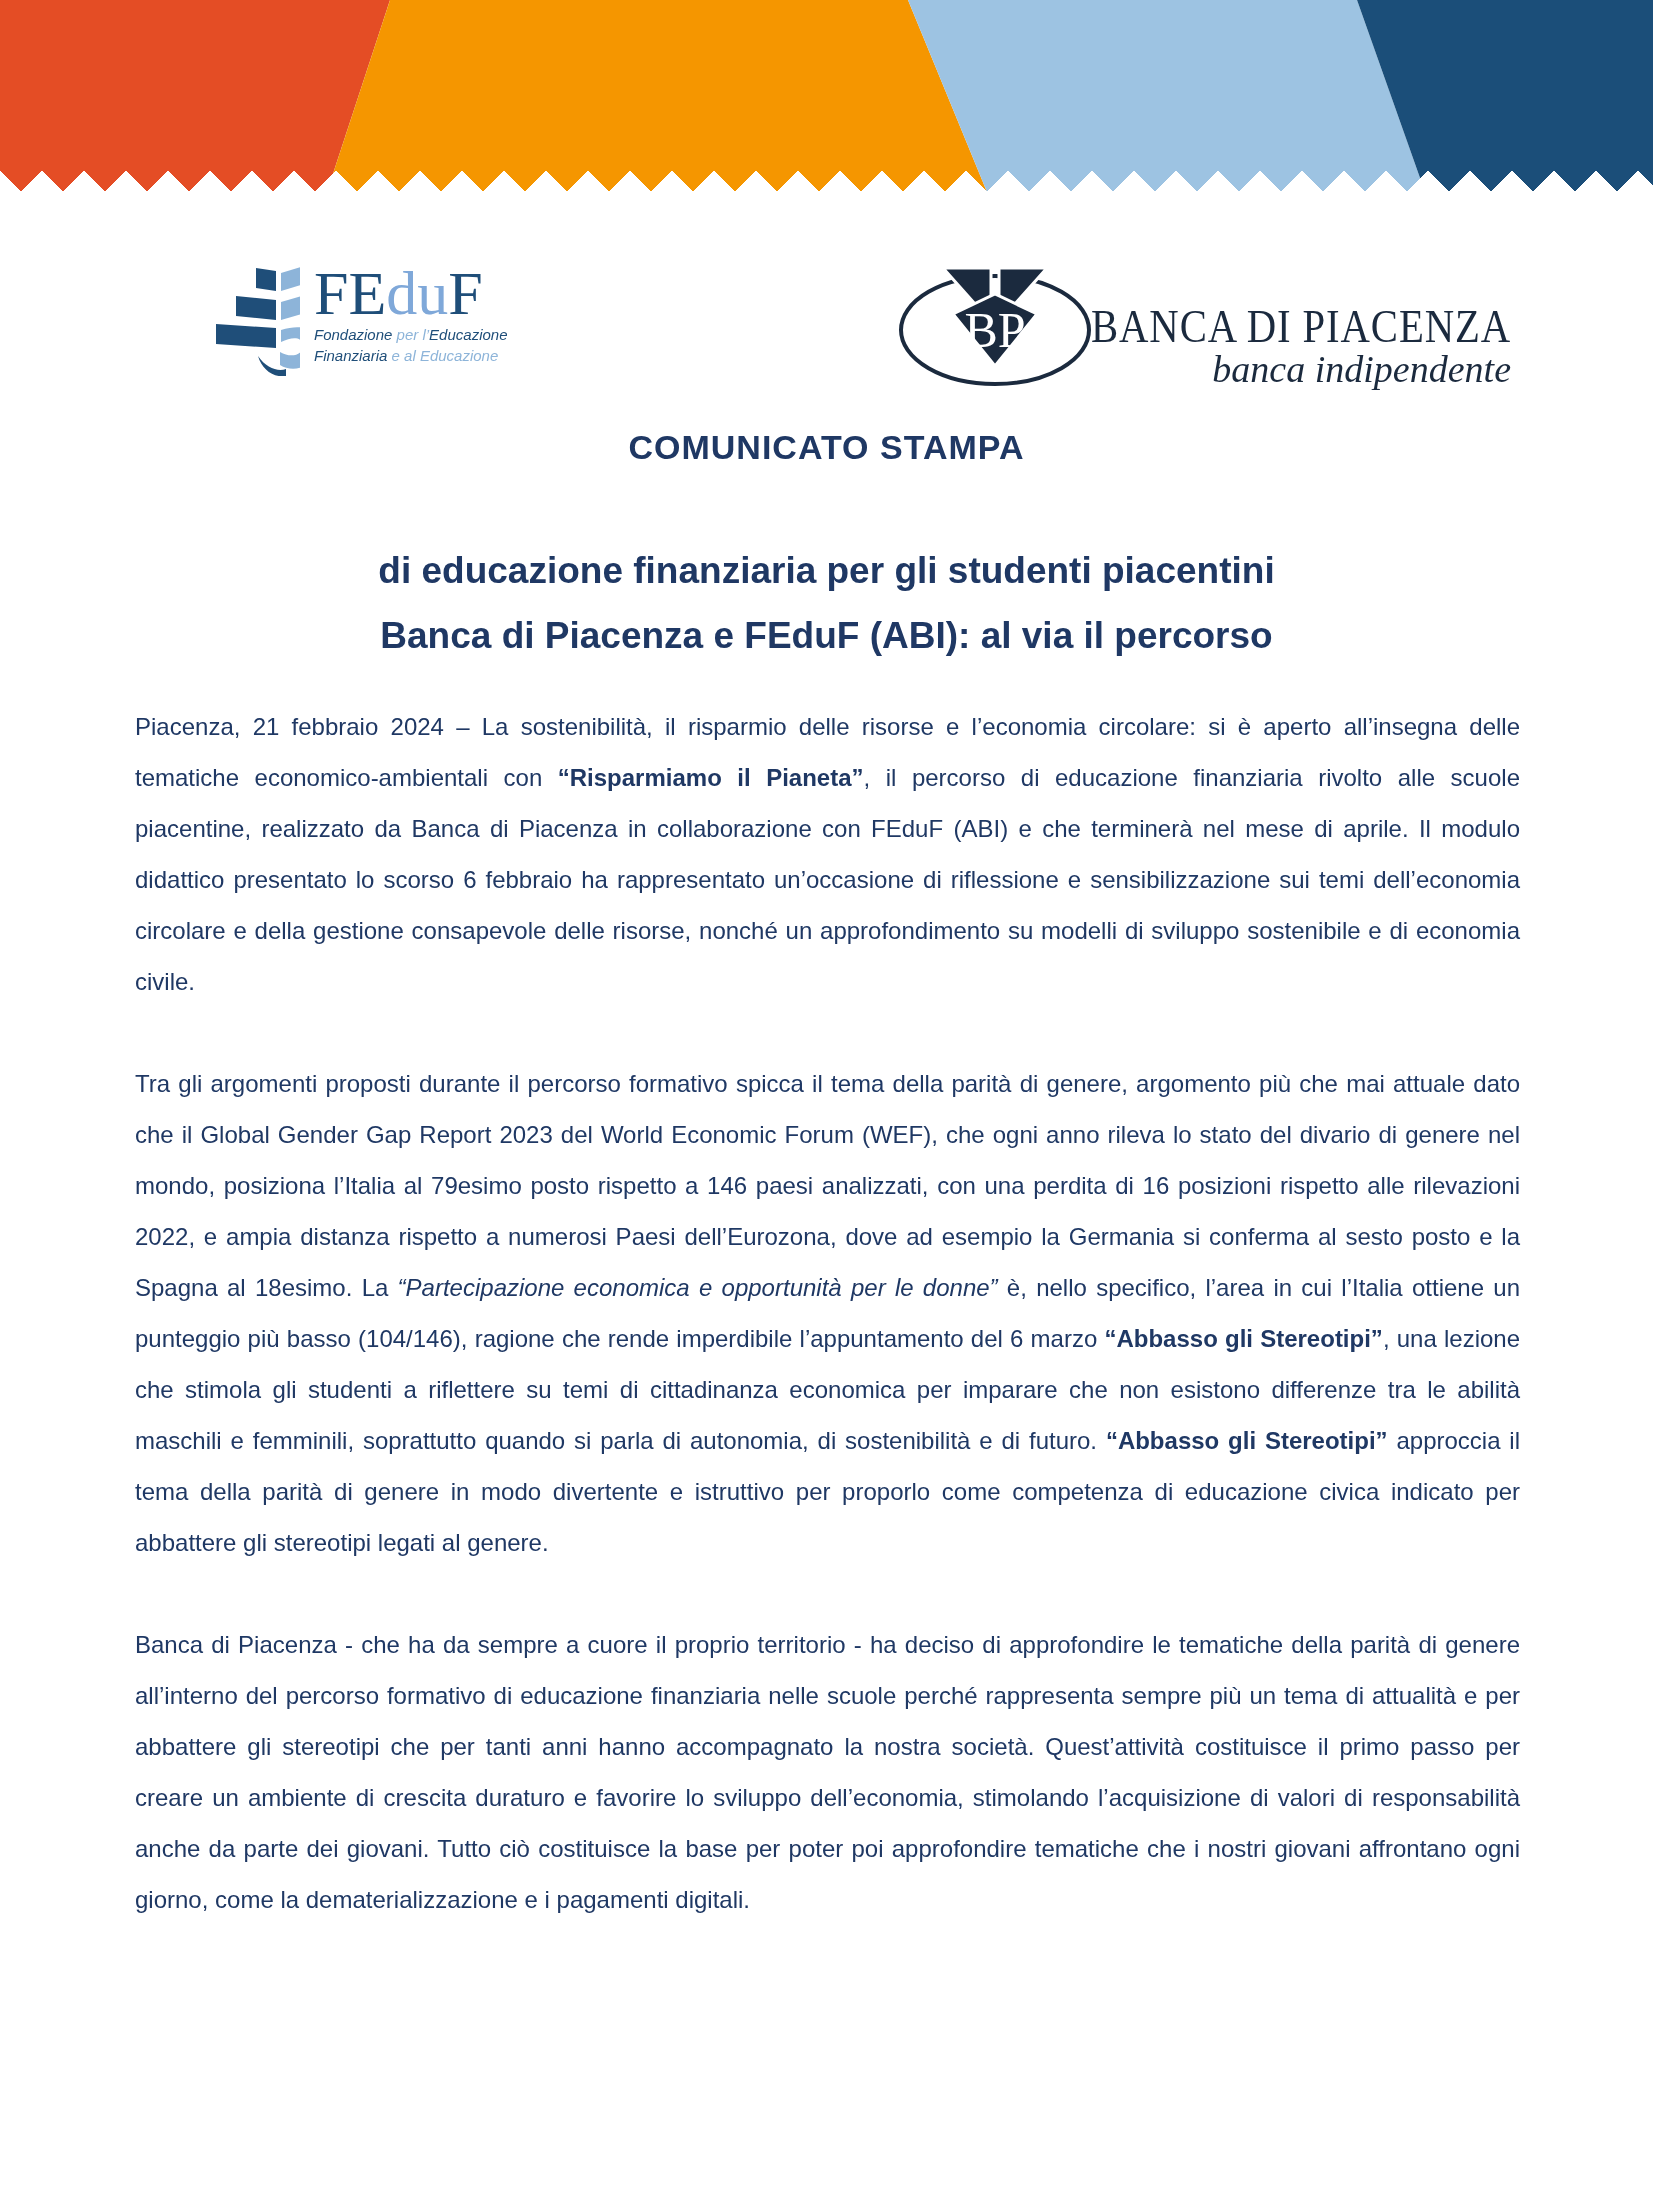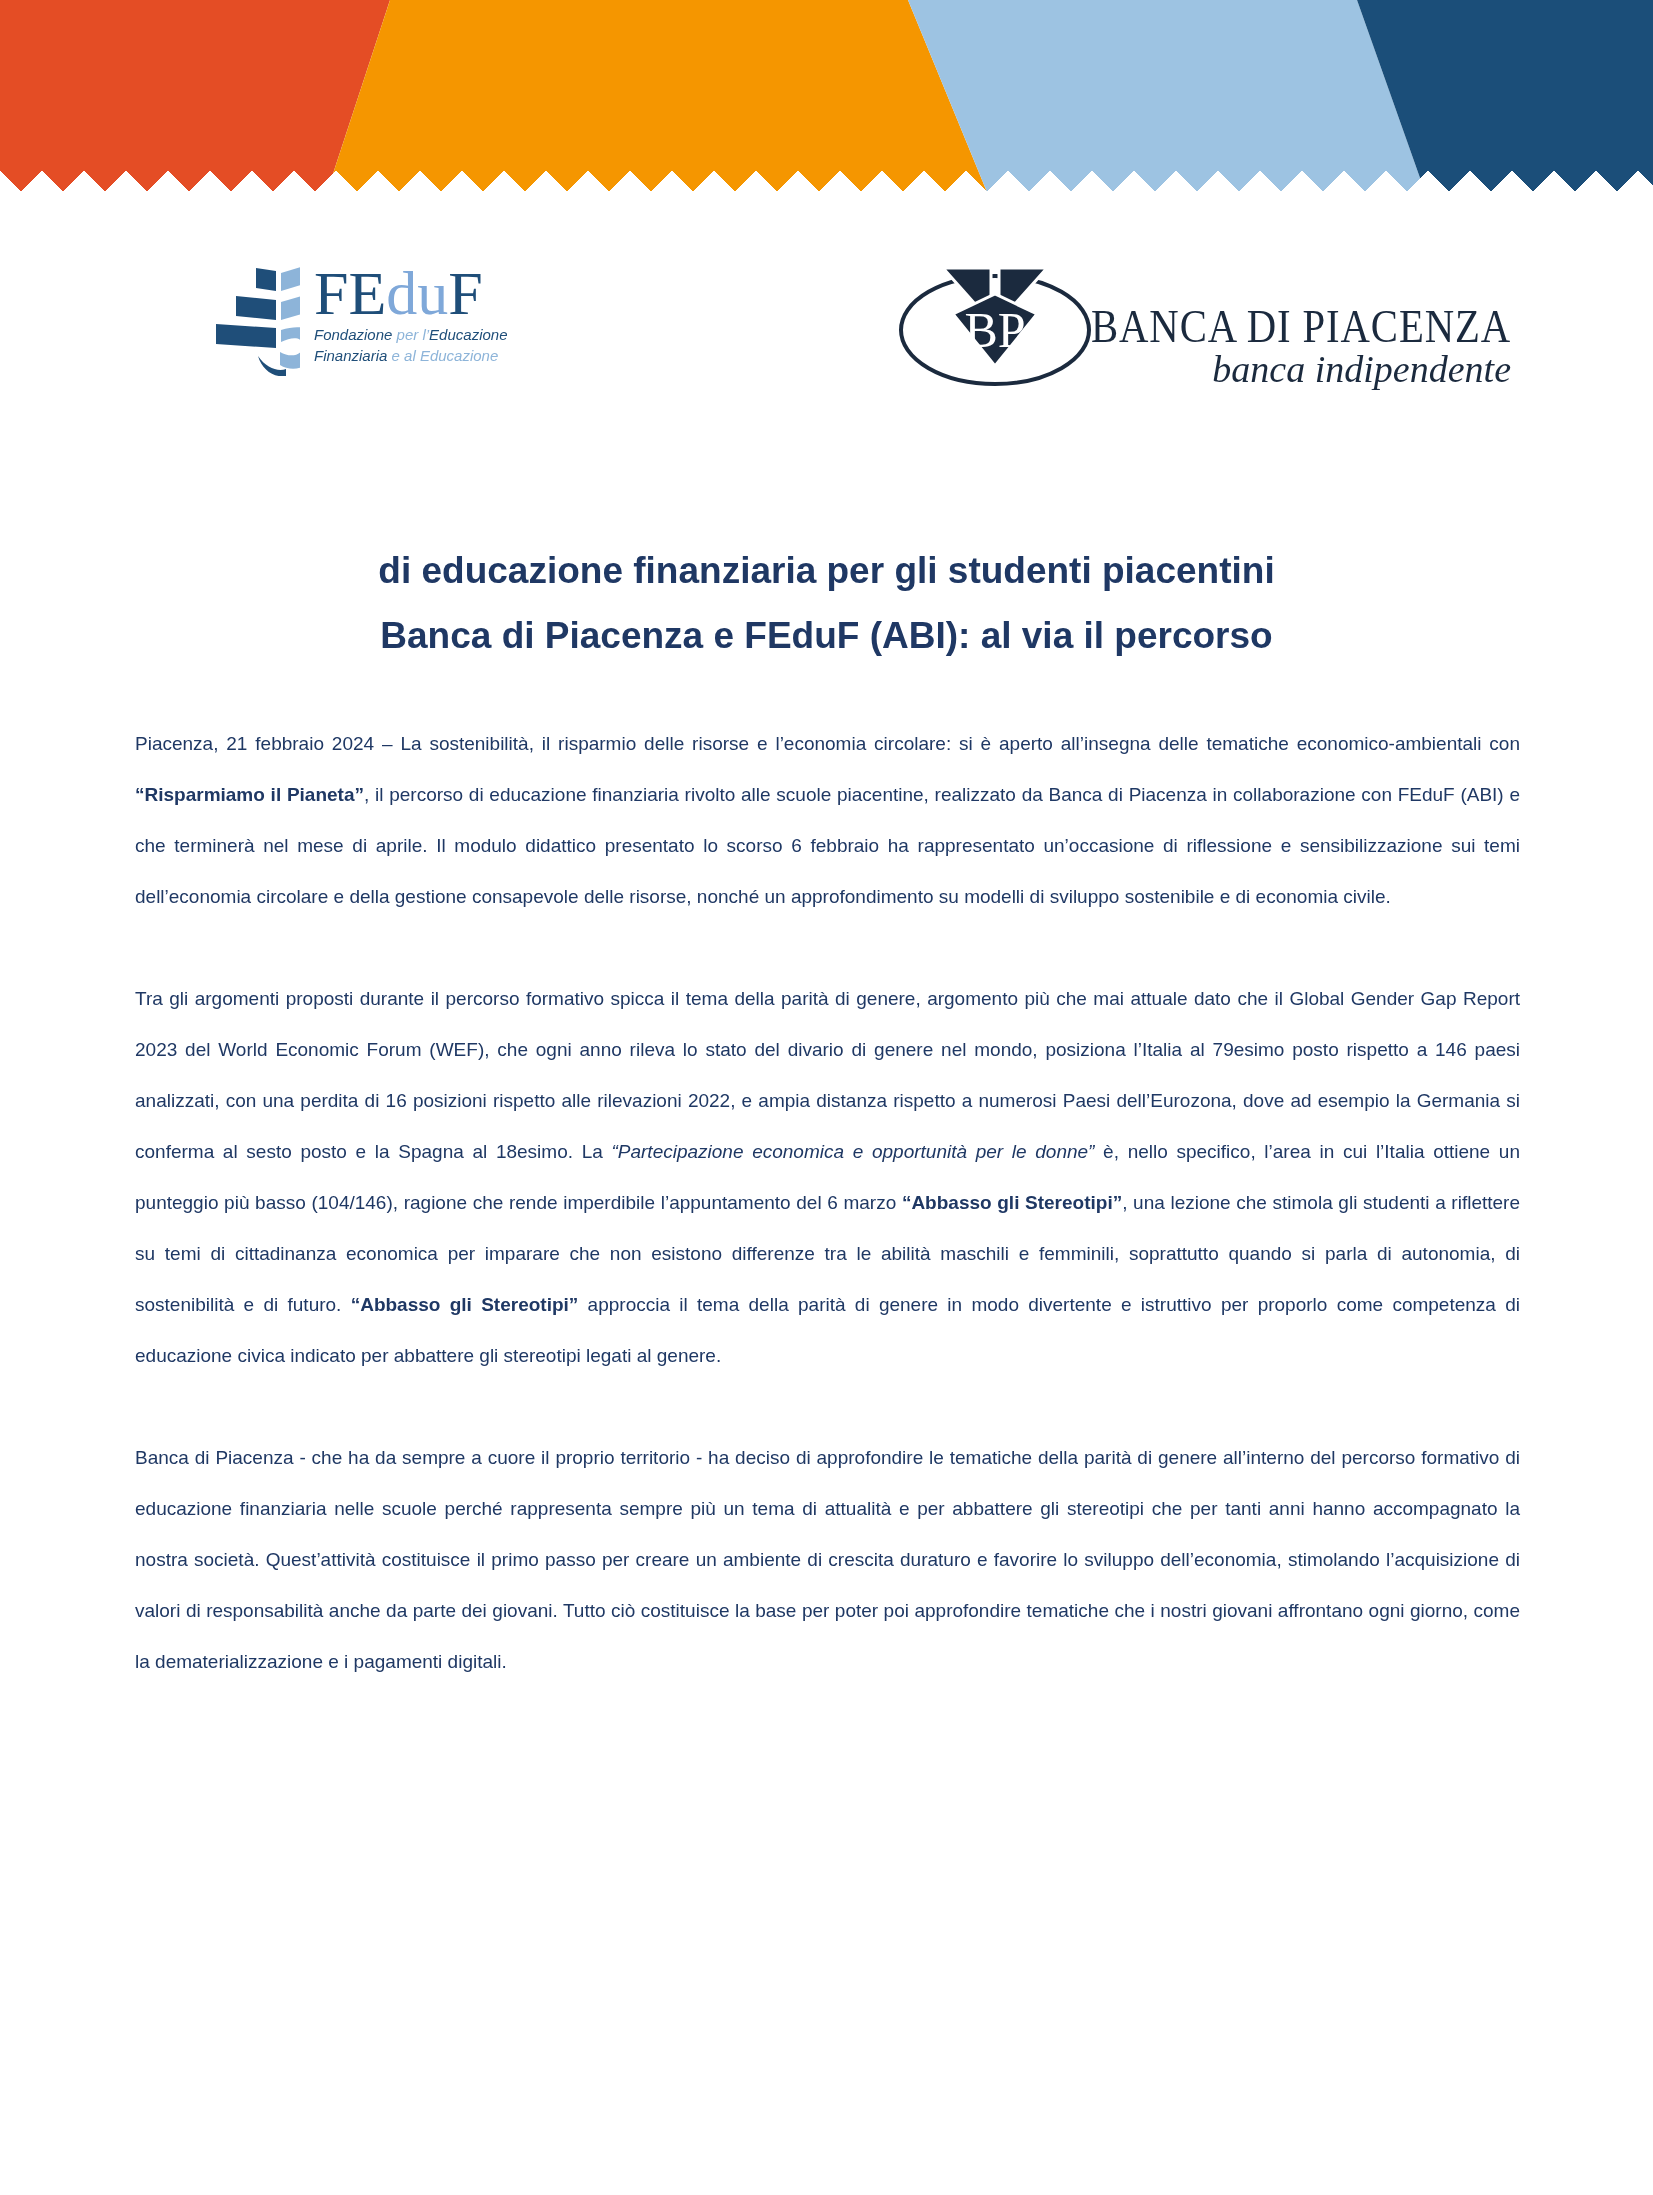--- a/index.html
+++ b/index.html
@@ -51,22 +51,22 @@
     position:absolute; top:428px; left:0; width:100%;
     text-align:center; font-size:34px; font-weight:bold;
     letter-spacing:1px; color:#1F3864;
   }
   .doc-title {
     position:absolute; top:538px; left:0; width:100%;
     text-align:center; font-size:37px; font-weight:bold;
     line-height:65px; color:#1F3864;
   }
   .body-text {
-    position:absolute; top:718px; left:135px; width:1385px;
-    font-size:19px; line-height:51px; color:#1F3864;
+    position:absolute; top:701px; left:135px; width:1385px;
+    font-size:24px; line-height:51px; color:#1F3864;
     text-align:justify;
   }
   .body-text p { margin-bottom:51px; }
   .body-text b { font-weight:bold; }
   .body-text i { font-style:italic; }
 </style>
 </head>
 <body>
 
 <div class="page">
@@ -103,20 +103,21 @@
       <ellipse cx="100" cy="78" rx="94" ry="54" fill="none" stroke-width="4" stroke="#1B2A3E"></ellipse>
       <polygon points="48,16 96,16 96,70" stroke="#ffffff" stroke-width="3" fill="#1B2A3E"></polygon>
       <polygon points="104,16 152,16 104,70" stroke="#ffffff" stroke-width="3" fill="#1B2A3E"></polygon>
       <polygon points="58,62 100,42 142,62 100,114" stroke="#ffffff" stroke-width="3" fill="#1B2A3E"></polygon>
       <text x="100" y="95" font-size="50" fill="#ffffff" text-anchor="middle">BP</text>
       <text x="196" y="90" font-size="46" letter-spacing="1" textLength="420" lengthAdjust="spacingAndGlyphs" fill="#1B2A3E">BANCA DI PIACENZA</text>
       <text x="616" y="130" font-size="38" font-style="italic" text-anchor="end" fill="#1B2A3E">banca indipendente</text>
     </svg>
   </div>
 
+  <div class="kicker">COMUNICATO STAMPA</div>
   <div class="doc-title">
     <div>di educazione finanziaria per gli studenti piacentini</div>
     <div>Banca di Piacenza e FEduF (ABI): al via il percorso</div>
   </div>
 
   <div class="body-text">
     <p><span>Piacenza, 21 febbraio 2024 – La sostenibilità, il risparmio delle risorse e l’economia circolare: si è aperto all’insegna delle tematiche economico-ambientali con </span><b>“Risparmiamo il Pianeta”</b><span>, il percorso di educazione finanziaria rivolto alle scuole piacentine, realizzato da Banca di Piacenza in collaborazione con FEduF (ABI) e che terminerà nel mese di aprile. Il modulo didattico presentato lo scorso 6 febbraio ha rappresentato un’occasione di riflessione e sensibilizzazione sui temi dell’economia circolare e della gestione consapevole delle risorse, nonché un approfondimento su modelli di sviluppo sostenibile e di economia civile.</span></p>
     <p><span>Tra gli argomenti proposti durante il percorso formativo spicca il tema della parità di genere, argomento più che mai attuale dato che il Global Gender Gap Report 2023 del World Economic Forum (WEF), che ogni anno rileva lo stato del divario di genere nel mondo, posiziona l’Italia al 79esimo posto rispetto a 146 paesi analizzati, con una perdita di 16 posizioni rispetto alle rilevazioni 2022, e ampia distanza rispetto a numerosi Paesi dell’Eurozona, dove ad esempio la Germania si conferma al sesto posto e la Spagna al 18esimo. La </span><i>“Partecipazione economica e opportunità per le donne”</i><span> è, nello specifico, l’area in cui l’Italia ottiene un punteggio più basso (104/146), ragione che rende imperdibile l’appuntamento del 6 marzo </span><b>“Abbasso gli Stereotipi”</b><span>, una lezione che stimola gli studenti a riflettere su temi di cittadinanza economica per imparare che non esistono differenze tra le abilità maschili e femminili, soprattutto quando si parla di autonomia, di sostenibilità e di futuro. </span><b>“Abbasso gli Stereotipi”</b><span> approccia il tema della parità di genere in modo divertente e istruttivo per proporlo come competenza di educazione civica indicato per abbattere gli stereotipi legati al genere.</span></p>
     <p><span>Banca di Piacenza - che ha da sempre a cuore il proprio territorio - ha deciso di approfondire le tematiche della parità di genere all’interno del percorso formativo di educazione finanziaria nelle scuole perché rappresenta sempre più un tema di attualità e per abbattere gli stereotipi che per tanti anni hanno accompagnato la nostra società. Quest’attività costituisce il primo passo per creare un ambiente di crescita duraturo e favorire lo sviluppo dell’economia, stimolando l’acquisizione di valori di responsabilità anche da parte dei giovani. Tutto ciò costituisce la base per poter poi approfondire tematiche che i nostri giovani affrontano ogni giorno, come la dematerializzazione e i pagamenti digitali.</span></p>
   </div>

